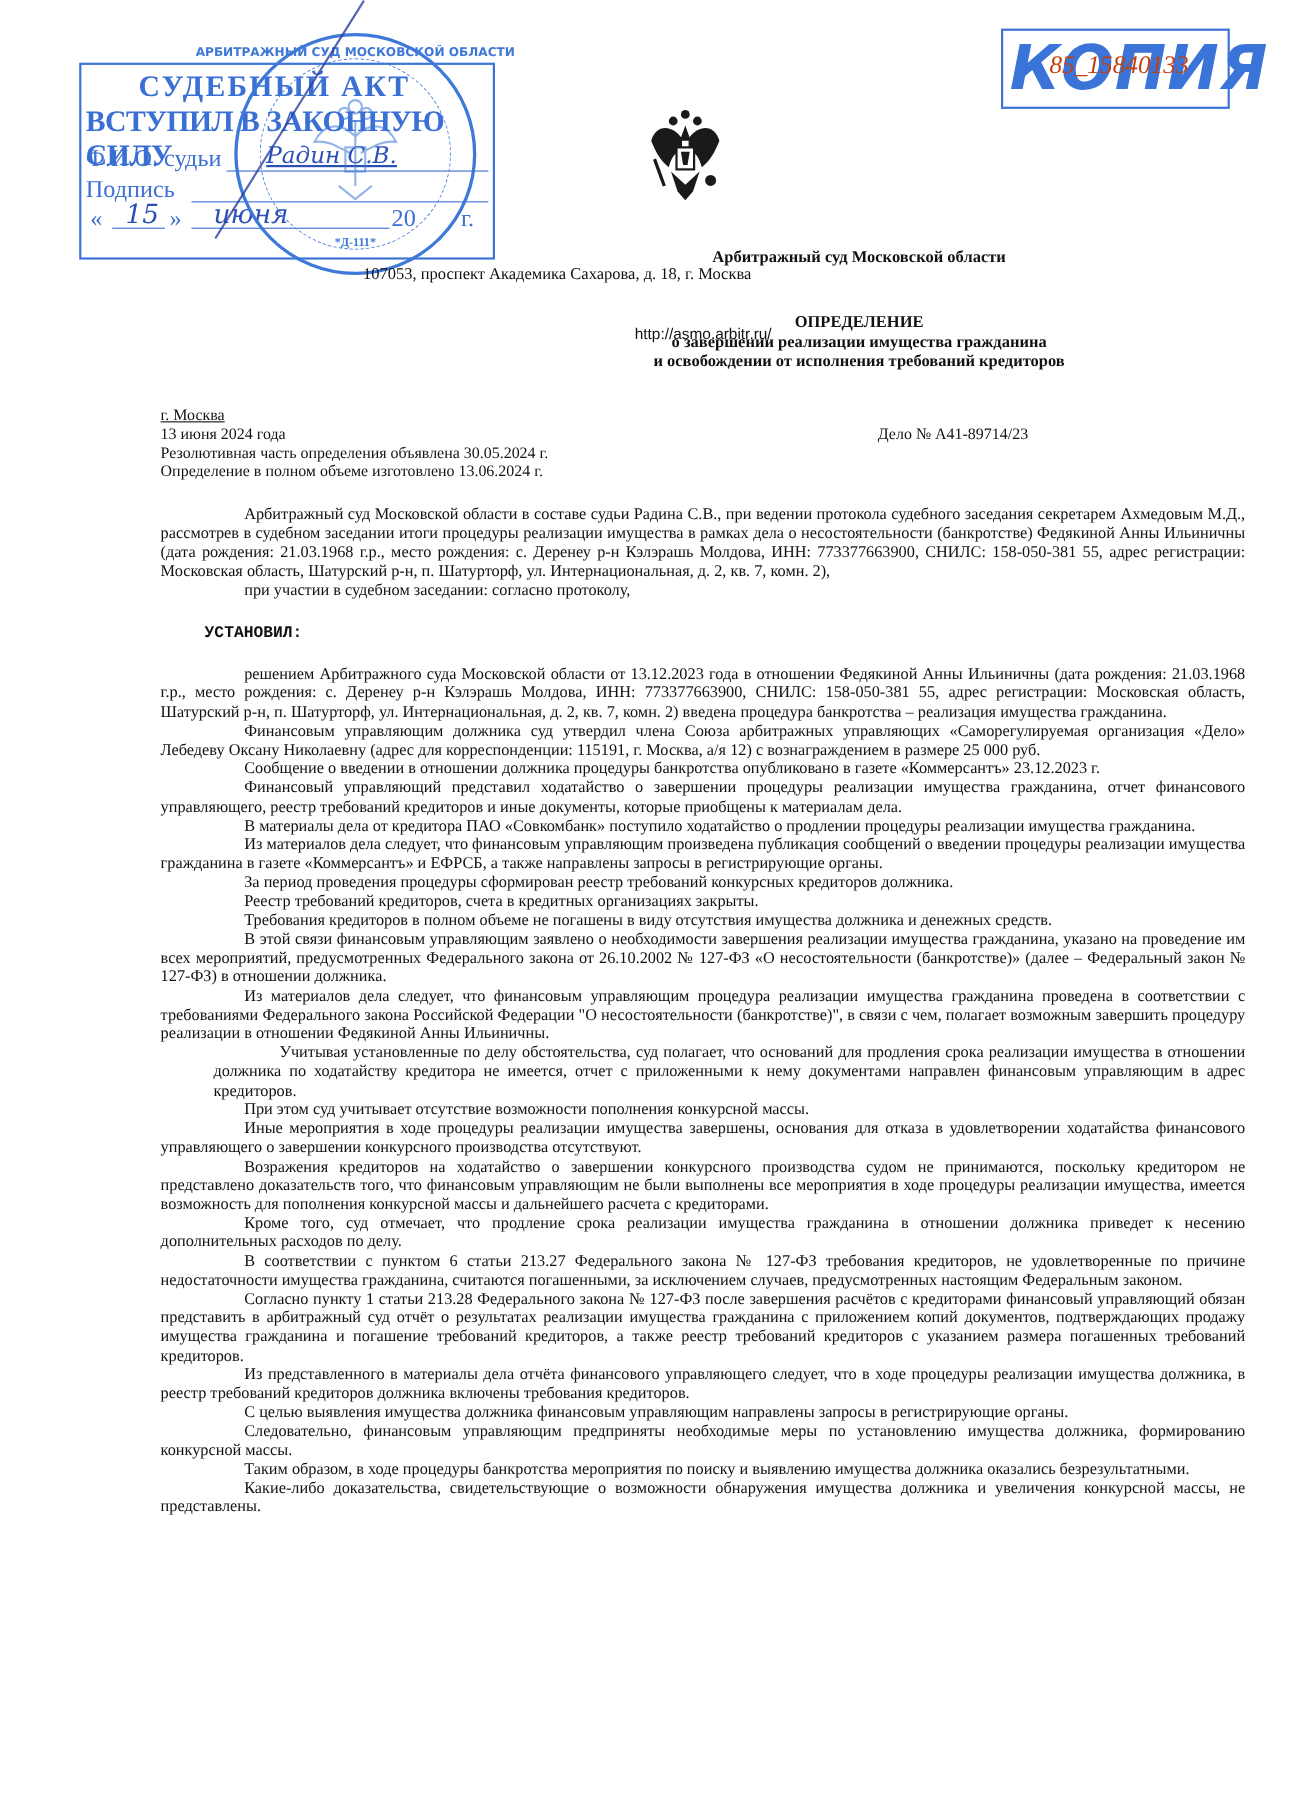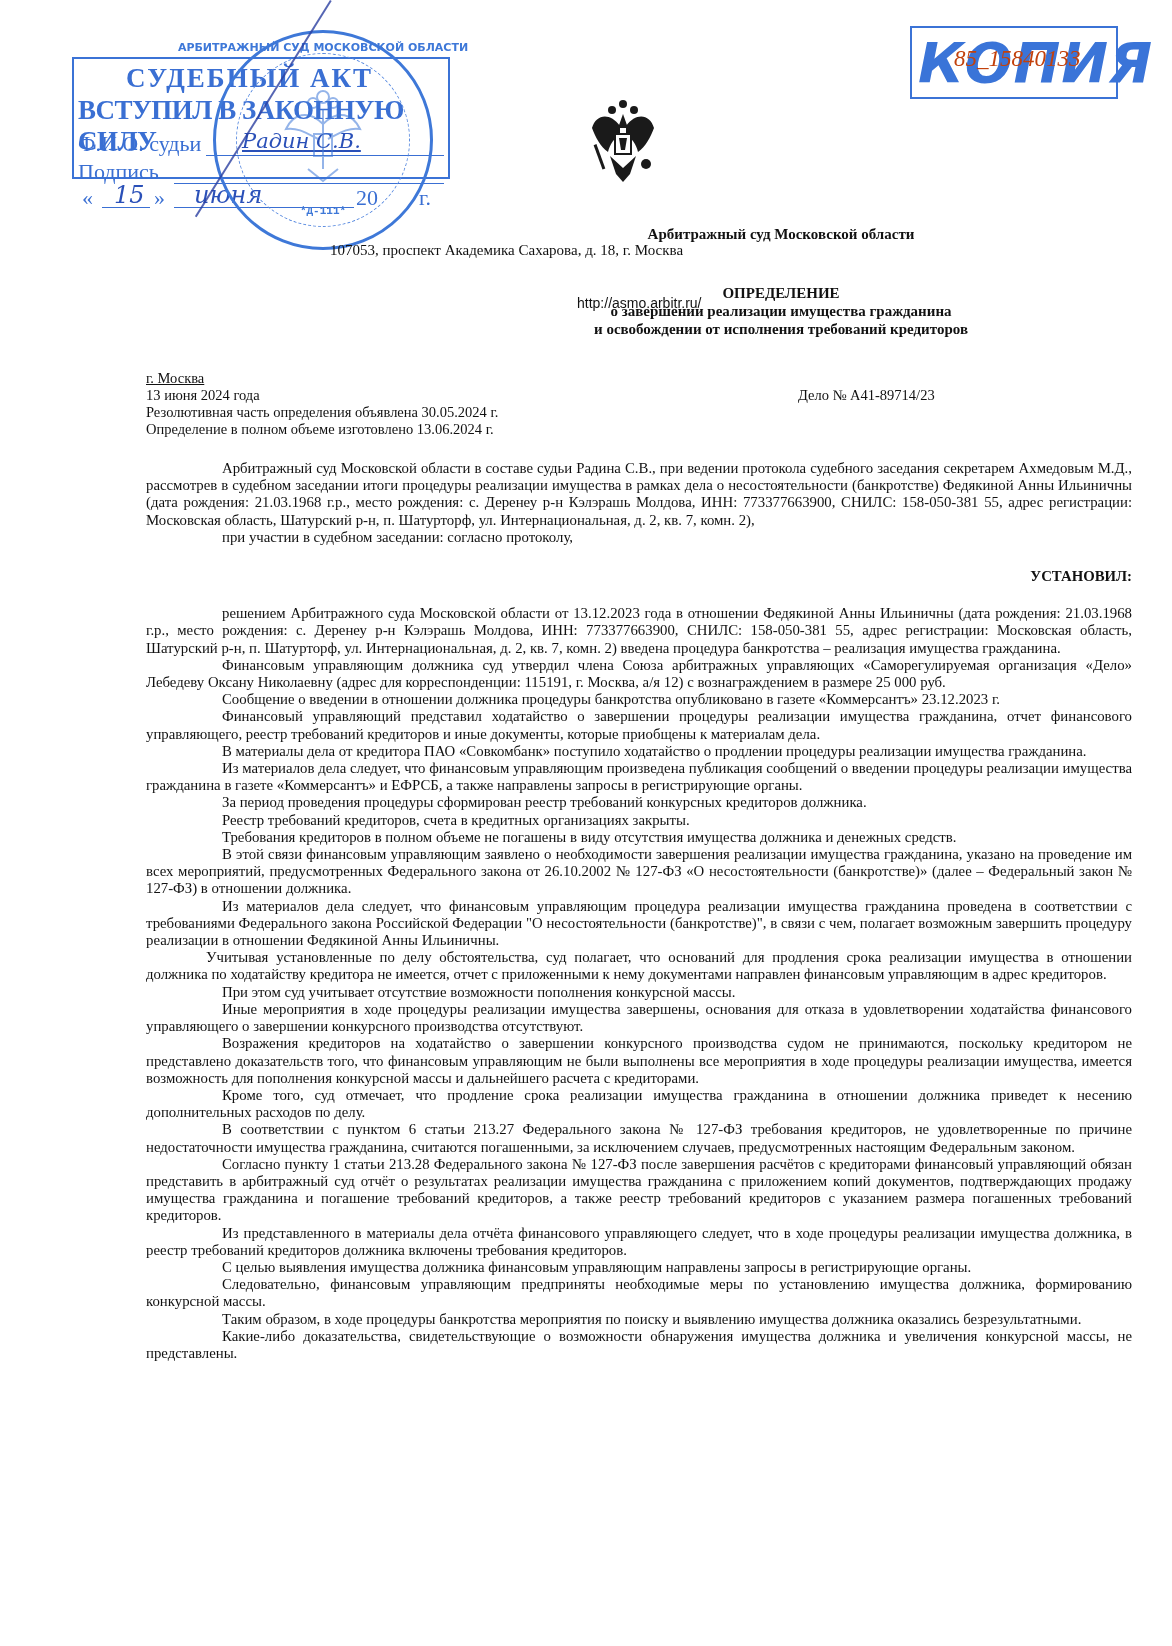--- a/index.html
+++ b/index.html
@@ -1,39 +1,39 @@
 <!DOCTYPE html>
 <html><head>
 <meta charset="utf-8">
 <style>
   html, body { margin: 0; padding: 0; background: #ffffff; }
   body { width: 1172px; height: 1646px; position: relative; overflow: hidden;
          font-family: "Liberation Serif", "DejaVu Serif", serif; color: #111; }
   .page { position: absolute; left: 0; top: 0; width: 1172px; height: 1646px; }
 
   
-  .stamp-sila { position: absolute; left: 72px; top: 57px; width: 378px; height: 122px;
+  .stamp-sila { position: absolute; left: 72px; top: 57px; width: 378px; height: 179px;
                 border: 2px solid #3b73d6; color: #3a6fd3; box-sizing: border-box; }
   .stamp-sila .l1 { position: absolute; left: 52px; top: 4px; font-size: 27px; font-weight: bold; letter-spacing: 2px; }
   .stamp-sila .l2 { position: absolute; left: 4px; top: 36px; font-size: 27px; font-weight: bold; letter-spacing: -0.5px; }
   .stamp-sila .l3 { position: absolute; left: 4px; top: 72px; font-size: 22px; }
   .stamp-sila .l4 { position: absolute; left: 4px; top: 100px; font-size: 22px; }
   .stamp-sila .l5 { position: absolute; left: 8px; top: 126px; font-size: 22px; }
   .stamp-sila .uline { position: absolute; border-bottom: 1.5px solid #3a6fd3; }
   .hand { font-family: "DejaVu Serif", serif; font-style: italic; color: #2a50b8; position: absolute; }
 
   
   .seal { position: absolute; left: 213px; top: 30px; width: 220px; height: 220px;
           border: 3px solid #3e78d8; border-radius: 50%; box-sizing: border-box; }
   .seal::after { content: ""; position: absolute; left: 20px; top: 20px; right: 20px; bottom: 20px;
           border: 1.5px dashed #5a8be0; border-radius: 50%; }
   .seal-text { position: absolute; left: 50%; top: 8px; transform: translateX(-50%);
                font-size: 11px; color: #3e78d8; font-weight: bold; white-space: nowrap; font-family: "DejaVu Sans", sans-serif; }
-  .seal-bottom { position: absolute; left: 50%; bottom: 30px; transform: translateX(-50%);
-                 font-size: 11px; color: #3e78d8; font-weight: bold; font-family: Liberation Mono, monospace; }
+  .seal-bottom { position: absolute; left: 50%; bottom: 20px; transform: translateX(-50%);
+                 font-size: 11px; color: #3e78d8; font-weight: bold; font-family: Liberation Serif, serif; }
   .pen-line { position: absolute; left: 330px; top: 0; width: 2px; height: 255px; background: #2b3fa0;
               transform-origin: top left; transform: rotate(32deg); opacity: 0.8; }
 
   
   .stamp-kopiya { position: absolute; left: 910px; top: 26px; width: 208px; height: 73px;
                   border: 2.5px solid #3b73d6; box-sizing: border-box; font-style: italic; }
   .stamp-kopiya .big { position: absolute; left: 6px; top: 2px; font-family: "DejaVu Sans", sans-serif;
                        font-weight: bold; font-size: 56px; color: #3a74d8; letter-spacing: 1px; line-height: 66px; }
   .stamp-kopiya .num { position: absolute; left: 42px; top: 18px; font-size: 23px; color: #c2410c; }
 
@@ -46,22 +46,22 @@
   .court-url { position: absolute; top: 259px; left: 577px; font-size: 14px; font-family: "Liberation Sans", sans-serif; margin-top: 36px; }
   .doc-title { top: 285px; left: 195px; font-size: 15px; font-weight: bold; }
   .doc-sub1 { top: 303px; left: 195px; font-size: 15px; font-weight: bold; }
   .doc-sub2 { top: 321px; left: 195px; font-size: 15px; font-weight: bold; }
 
   .meta { position: absolute; left: 146px; font-size: 14.5px; }
   .case-no { position: absolute; left: 798px; top: 370px; font-size: 14.5px; }
 
   .body { position: absolute; left: 146px; top: 460px; width: 986px; font-size: 14.8px; line-height: 17.2px; }
   .p { text-align: justify; text-indent: 76px; margin: 0; }
-  .p.ind2 { text-indent: 60px; }
-  .heading { text-align: right; font-weight: bold; margin: 22px 0 20px 0; padding-left: 40px; }
+  .p.ind2 { text-indent: 60px; margin-left: 48px; }
+  .heading { text-align: left; font-weight: bold; margin: 22px 0 20px 0; padding-left: 40px; font-family: Liberation Mono, monospace; }
 </style>
 </head>
 <body>
 
 <div class="page">
 
   <div class="stamp-sila">
     <div class="l1">СУДЕБНЫЙ АКТ</div>
     <div class="l2">ВСТУПИЛ В ЗАКОННУЮ СИЛУ</div>
     <div class="l3">Ф.И.О. судьи</div>

